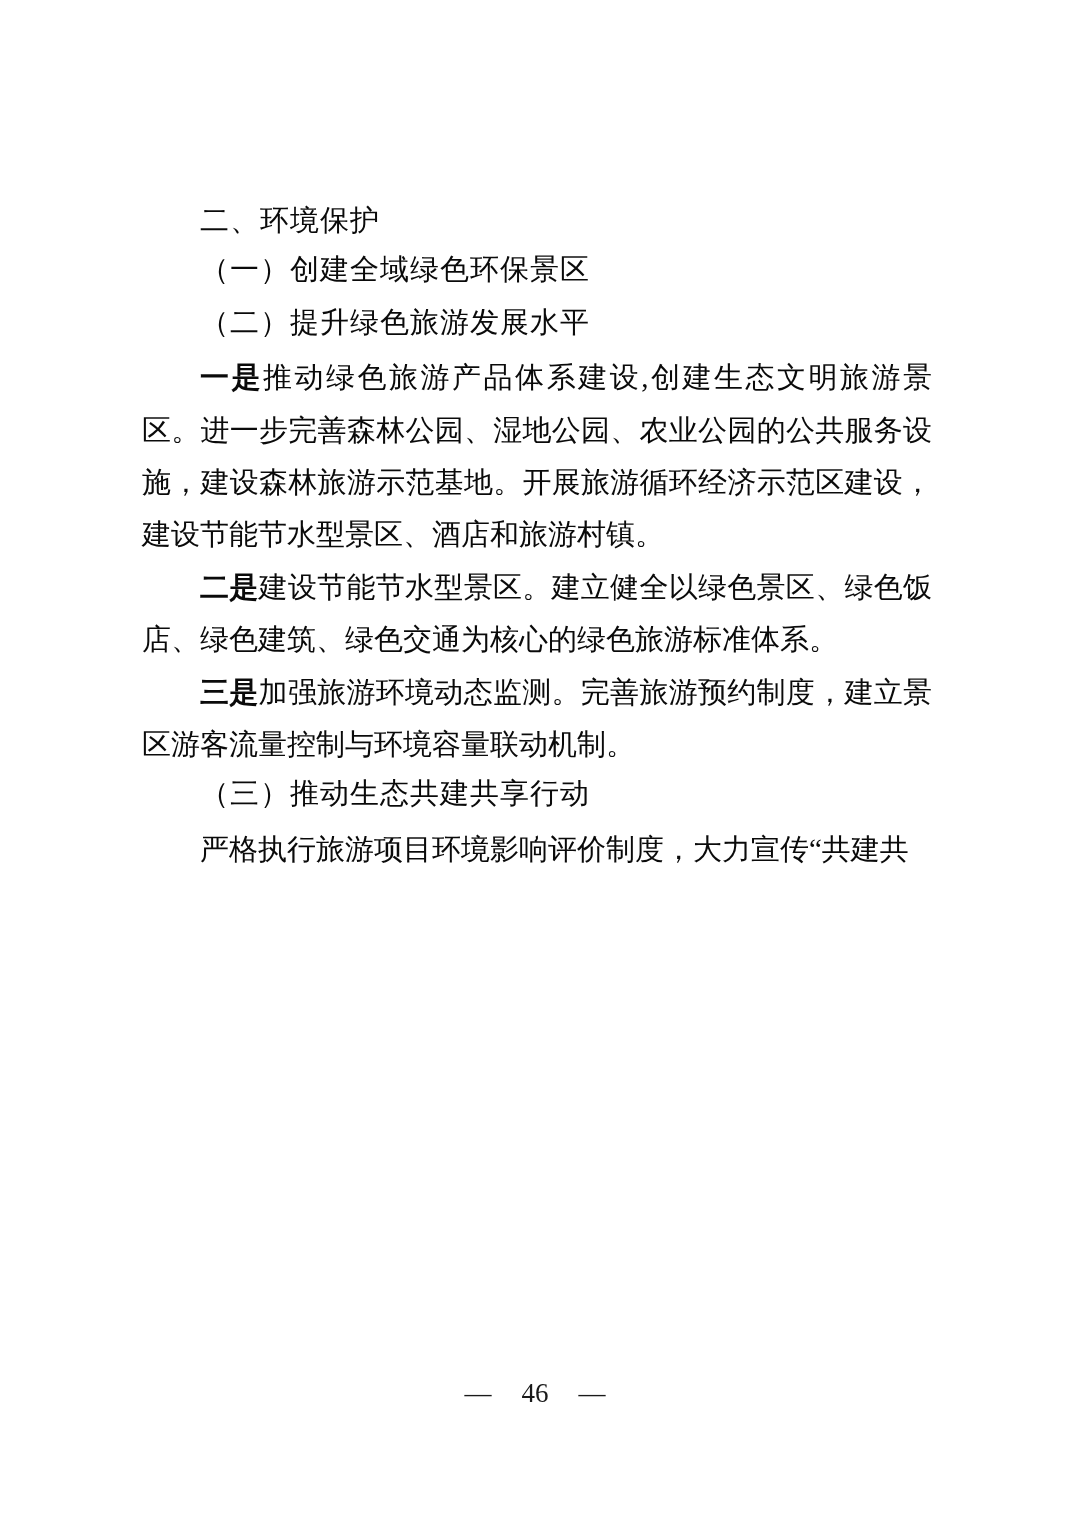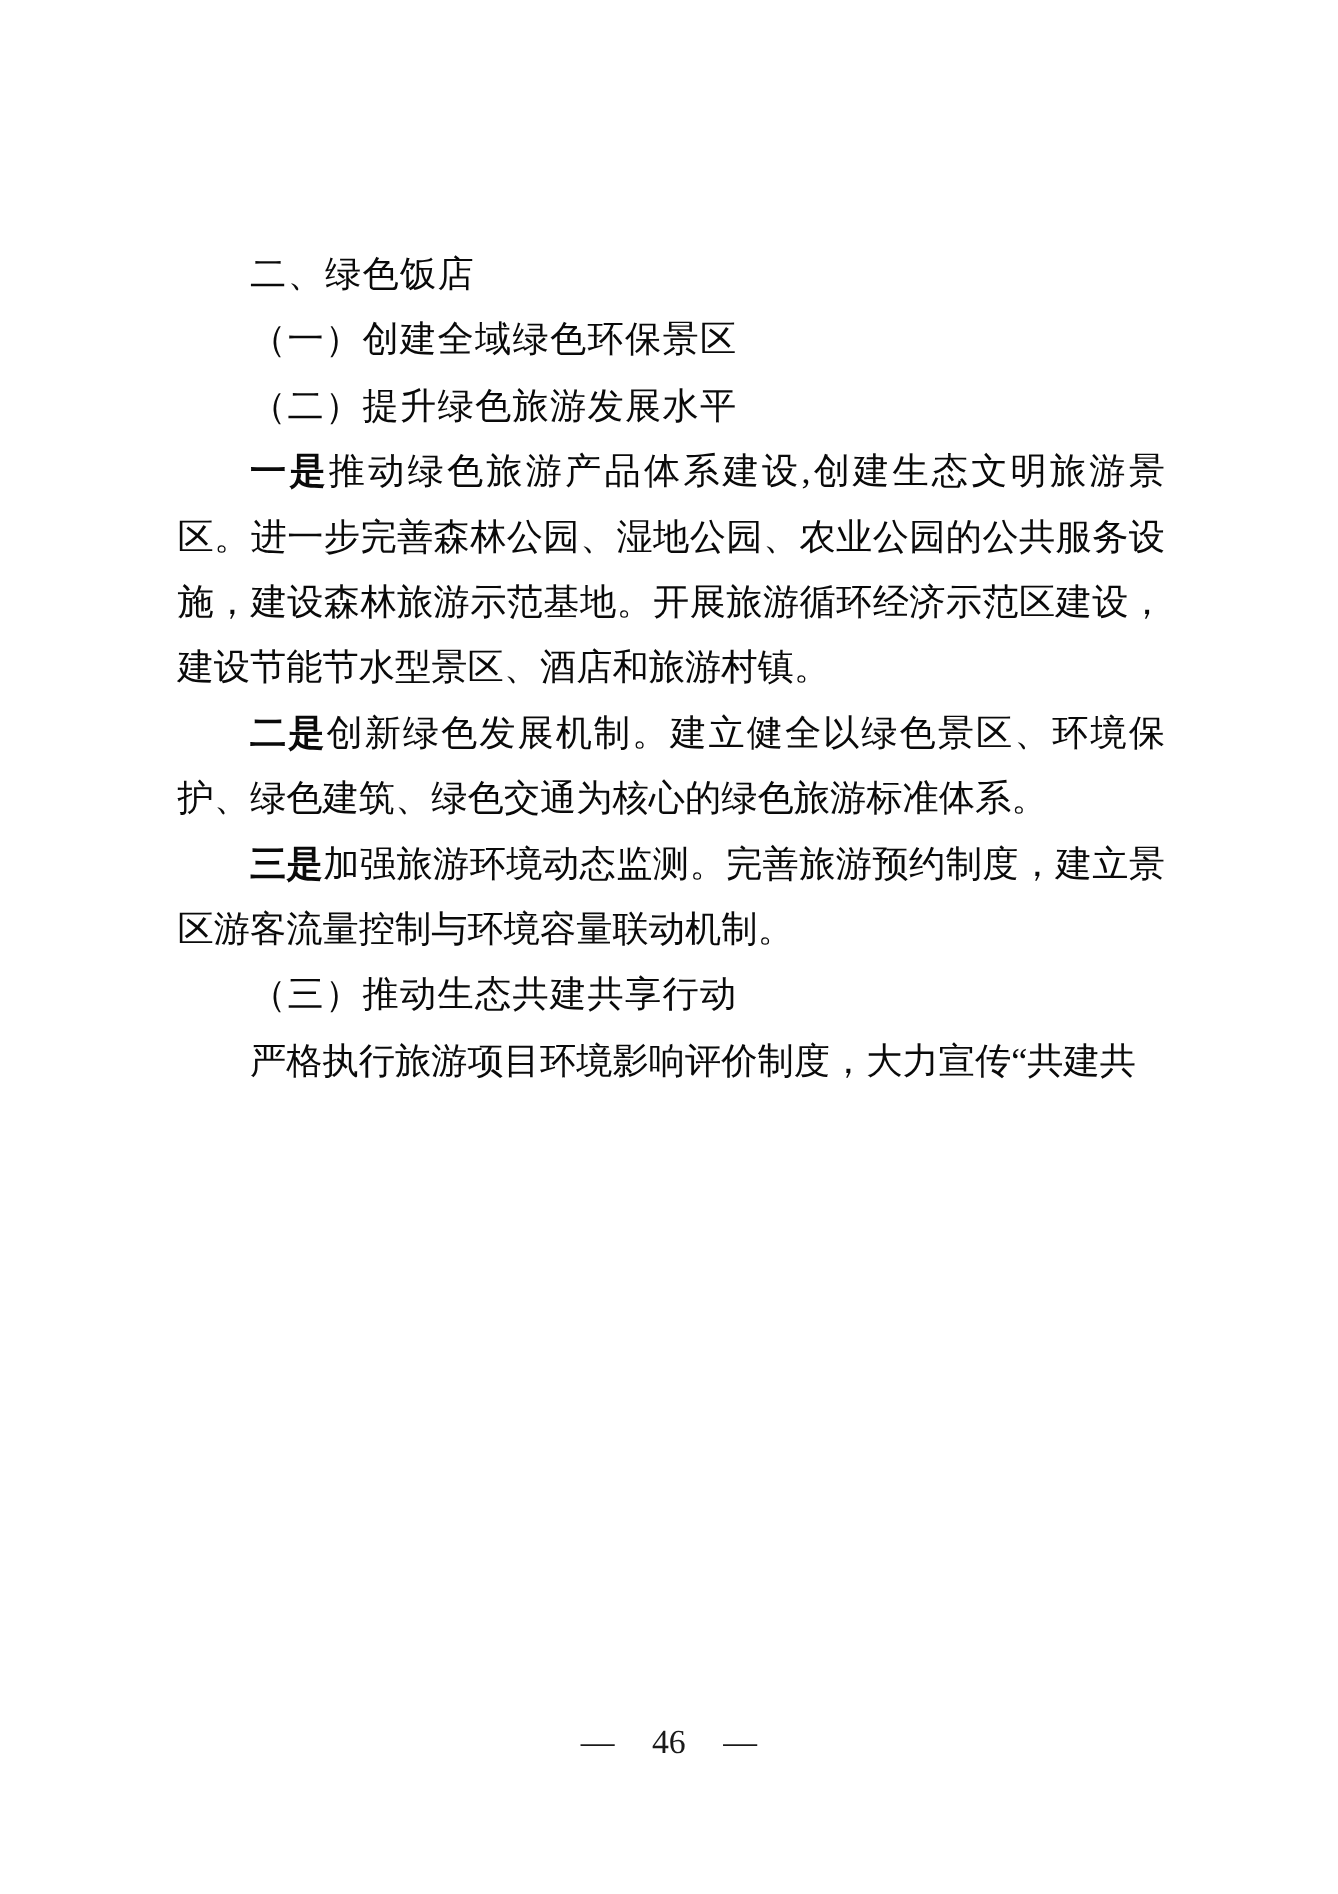--- a/index.html
+++ b/index.html
@@ -35,20 +35,21 @@
     text-justify: inter-ideograph;
   }
   .h-main {
     font-family: "Liberation Sans", "DejaVu Sans", sans-serif;
     font-weight: bold;
     letter-spacing: 1px;
   }
   .h-sub {
     font-weight: bold;
     letter-spacing: 1px;
+    font-family: Liberation Mono, monospace;
   }
   .lead {
     font-weight: bold;
   }
   .page-footer {
     position: absolute;
     top: 1374px;
     left: 0;
     width: 100%;
     display: flex;
@@ -59,30 +60,30 @@
     line-height: 38px;
     color: #1a1a1a;
   }
 </style>
 </head>
 <body>
 
 <div class="text-area">
 
 
-  <h2 class="h-main">二、绿色饭店</h2>
+  <h2 class="h-main">二、环境保护</h2>
 
   <h3 class="h-sub">（一）创建全域绿色环保景区</h3>
 
 
   <h3 class="h-sub">（二）提升绿色旅游发展水平</h3>
 
   <p class="body-para"><b class="lead">一是</b><span>推动绿色旅游产品体系建设,创建生态文明旅游景区。进一步完善森林公园、湿地公园、农业公园的公共服务设施，建设森林旅游示范基地。开展旅游循环经济示范区建设，建设节能节水型景区、酒店和旅游村镇。</span></p>
 
-  <p class="body-para"><b class="lead">二是</b><span>创新绿色发展机制。建立健全以绿色景区、环境保护、绿色建筑、绿色交通为核心的绿色旅游标准体系。</span></p>
+  <p class="body-para"><b class="lead">二是</b><span>建设节能节水型景区。建立健全以绿色景区、绿色饭店、绿色建筑、绿色交通为核心的绿色旅游标准体系。</span></p>
 
   <p class="body-para"><b class="lead">三是</b><span>加强旅游环境动态监测。完善旅游预约制度，建立景区游客流量控制与环境容量联动机制。</span></p>
 
   <h3 class="h-sub">（三）推动生态共建共享行动</h3>
 
   <p class="body-para">严格执行旅游项目环境影响评价制度，大力宣传“共建共</p>
 
 </div>
 
 <div class="page-footer">

